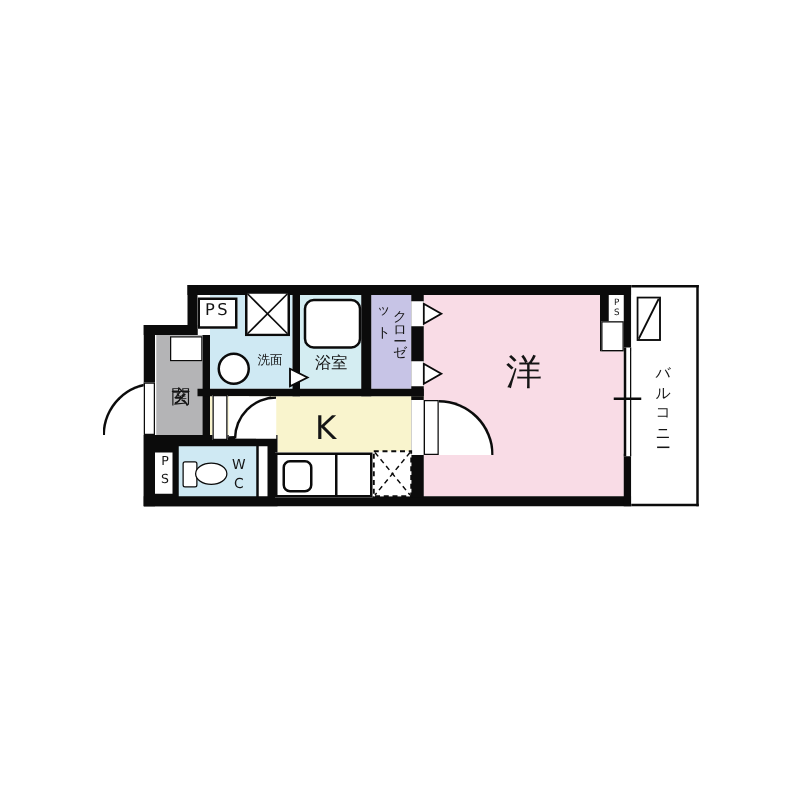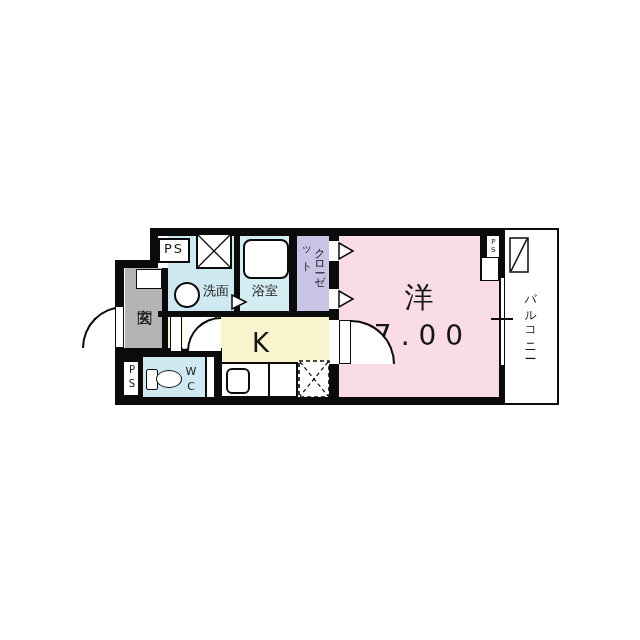--- a/index.html
+++ b/index.html
@@ -75,38 +75,37 @@
   <div class="thinbox" style="left:481px;top:257px;width:18px;height:24px;"></div>
 
   <div class="label vupright" style="left:126px;top:364px;font-size:10px;letter-spacing:3px;">PS</div>
 
   <svg class="abs" style="left:196px;top:233px;" width="36" height="36">
     <rect x="1" y="1" width="34" height="34" fill="#ffffff" stroke="#0b0b0b" stroke-width="2"></rect>
     <line x1="2" y1="2" x2="34" y2="34" stroke="#0b0b0b" stroke-width="1.3"></line>
     <line x1="34" y1="2" x2="2" y2="34" stroke="#0b0b0b" stroke-width="1.3"></line>
   </svg>
   <div style="position:absolute;left:174px;top:282px;width:26px;height:26px;background:#ffffff;border:2px solid #0b0b0b;border-radius:50%;box-sizing:border-box;"></div>
-  <div class="label center" style="left:197px;top:284px;width:38px;font-size:13px;">洗面</div>
+  <div class="label center" style="left:197px;top:284px;width:38px;font-size:10px;">洗面</div>
 
   <div style="position:absolute;left:243px;top:239px;width:46px;height:40px;background:#ffffff;border:2px solid #0b0b0b;border-radius:8px;box-sizing:border-box;"></div>
   <div class="label center" style="left:245px;top:284px;width:40px;font-size:13px;">浴室</div>
   <svg class="abs" style="left:231px;top:294px;" width="17" height="17">
     <polygon points="1,1 15,8 1,15" fill="#ffffff" stroke="#0b0b0b" stroke-width="1.5"></polygon>
   </svg>
 
   <div class="label vtext" style="left:300px;top:240px;height:46px;font-size:11px;letter-spacing:1px;line-height:13px;">クローゼット</div>
   <svg class="abs" style="left:338px;top:242px;" width="17" height="18">
     <polygon points="1,1 15,9 1,17" fill="#ffffff" stroke="#0b0b0b" stroke-width="1.5"></polygon>
   </svg>
   <svg class="abs" style="left:338px;top:290px;" width="17" height="18">
     <polygon points="1,1 15,9 1,17" fill="#ffffff" stroke="#0b0b0b" stroke-width="1.5"></polygon>
   </svg>
 
   <div class="label center" style="left:340px;top:282px;width:158px;font-size:29px;">洋</div>
-  <div class="label center" style="left:344px;top:321px;width:158px;font-size:28px;letter-spacing:9px;">7.00</div>
 
   <div class="label" style="left:252px;top:330px;font-size:26px;">K</div>
   <div class="box" style="left:220px;top:362px;width:78px;height:36px;"></div>
   <div class="wall" style="left:268px;top:363px;width:1.5px;height:34px;"></div>
   <div style="position:absolute;left:226px;top:368px;width:24px;height:26px;background:#ffffff;border:2px solid #0b0b0b;border-radius:6px;box-sizing:border-box;"></div>
   <svg class="abs" style="left:298px;top:360px;" width="32" height="38">
     <rect x="1" y="1" width="30" height="36" fill="#ffffff" stroke="#0b0b0b" stroke-width="1.6" stroke-dasharray="4 3"></rect>
     <line x1="2" y1="2" x2="30" y2="36" stroke="#0b0b0b" stroke-width="1.2" stroke-dasharray="4 3"></line>
     <line x1="30" y1="2" x2="2" y2="36" stroke="#0b0b0b" stroke-width="1.2" stroke-dasharray="4 3"></line>
   </svg>

